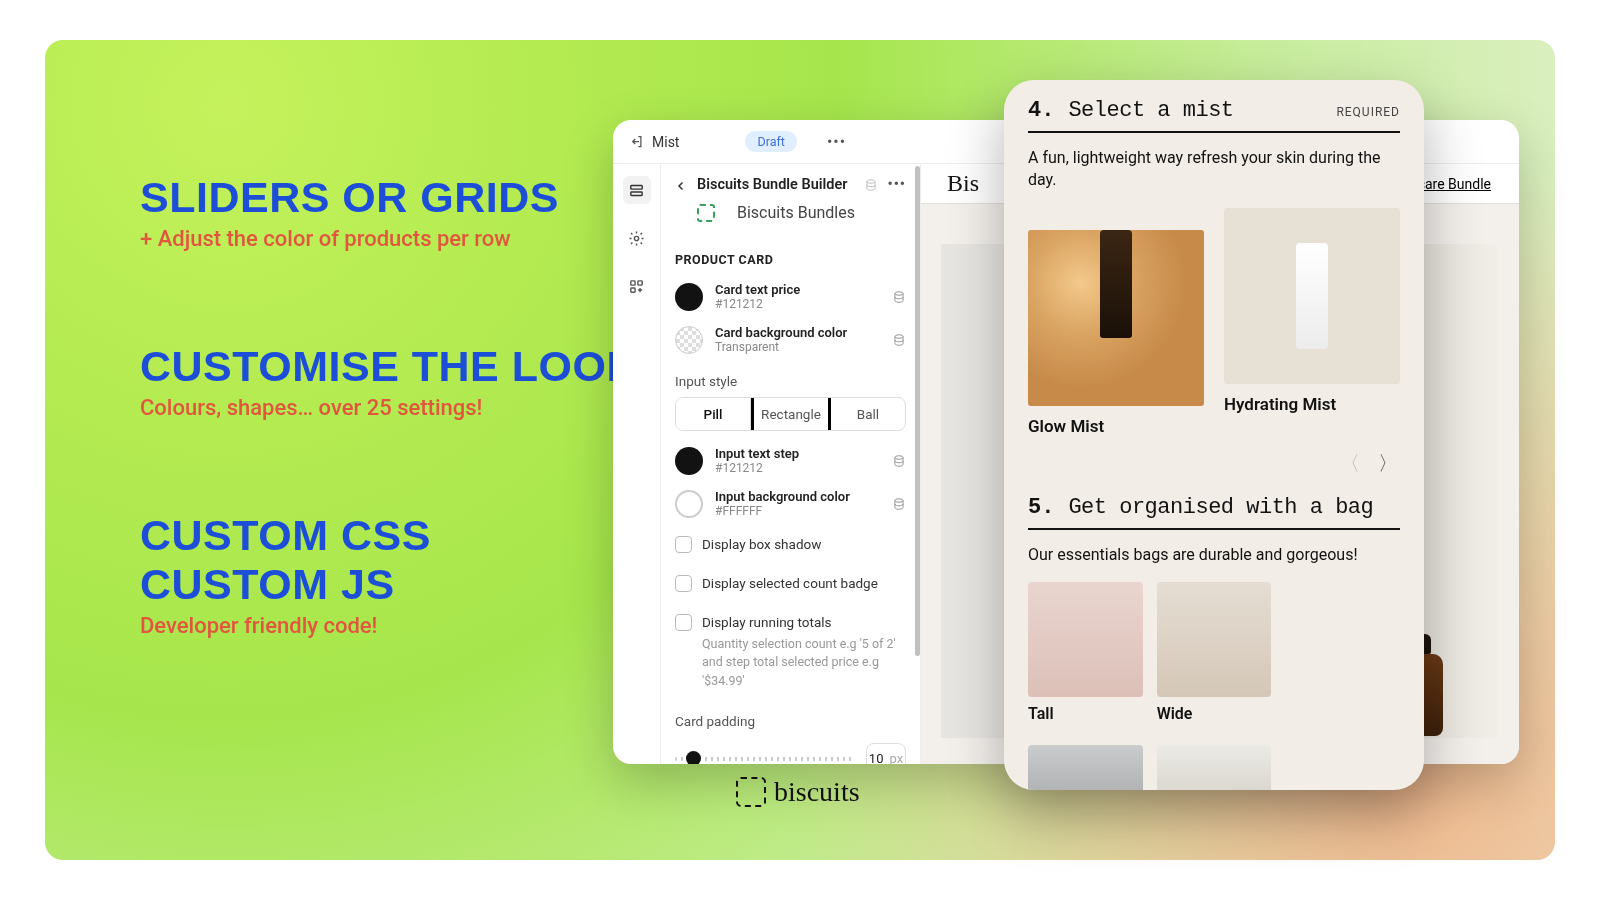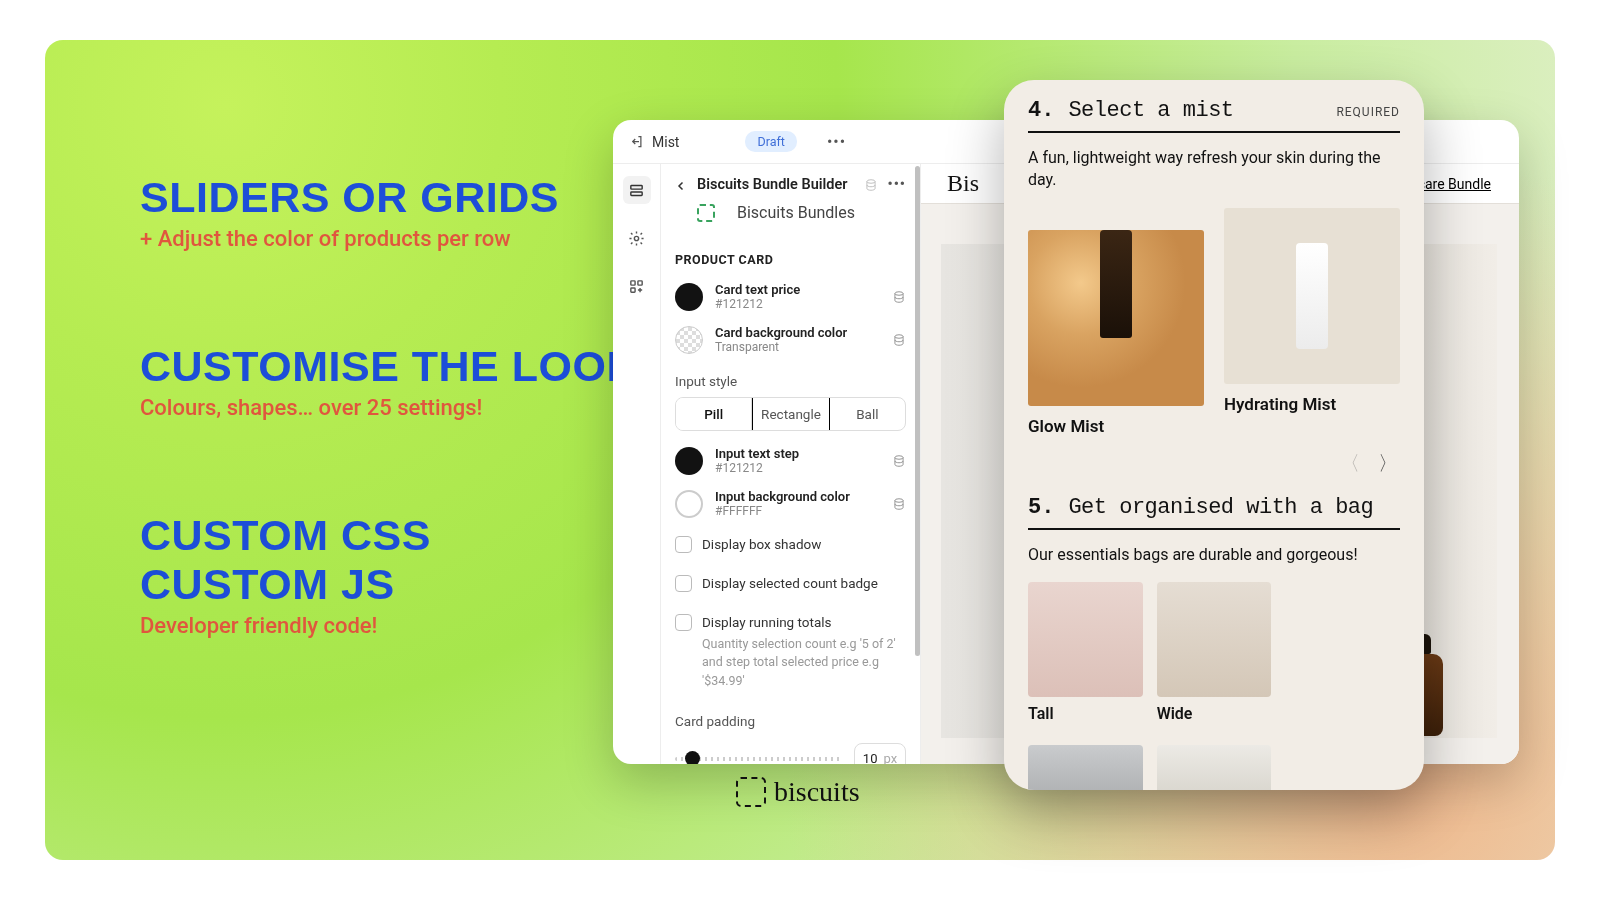--- a/index.html
+++ b/index.html
@@ -113,31 +113,31 @@
 .sw-white { background:#fff; border:2px solid #ccc;}
 .color-col .cname { font-size:13px; font-weight:600; color:#222;}
 .color-col .cval { font-size:12px; color:#888;}
 .db-icon { width:14px; height:14px; margin-left:auto; }
 .db-icon svg { width:100%; height:100%; stroke:#888; fill:none;}
 
 .input-style-label { font-size:13.5px; color:#555; padding: 12px 0 8px;}
 .seg { display:flex; border:1px solid #ddd; border-radius:8px; overflow:hidden; margin-bottom:8px;}
 .seg-item { flex:1; text-align:center; padding:8px 0; font-size:13.5px; cursor:pointer; color:#555;}
 .seg-item.sel { background:#fff; color:#111; border-right:1px solid #ddd; font-weight:500;}
-.seg-item + .seg-item { border-left:1px solid #000000;}
+.seg-item + .seg-item { border-left:3px solid #000000;}
 
 .check-row { display:flex; align-items:flex-start; gap:10px; padding: 10px 0;}
 .checkbox { width:17px; height:17px; border:1.5px solid #bbb; border-radius:4px; flex-shrink:0; margin-top:1px; cursor:pointer;}
 .check-txt { font-size:13.5px; color:#333; line-height:1.4;}
 .check-help { font-size:12.5px; color:#999; margin-top:3px; line-height:1.5;}
 
 .pad-row { display:flex; align-items:center; gap:12px; padding-top:6px;}
 .slider-track { flex:1; height:4px; background:repeating-linear-gradient(90deg,#ccc,#ccc 2px,transparent 2px,transparent 6px); border-radius:3px; position:relative;}
 .slider-knob { position:absolute; left:6%; top:-6px; width:15px; height:15px; background:#111; border-radius:50%;}
-.pad-input { width:52px; height:32px; border:1px solid #ddd; border-radius:8px; display:flex; align-items:center; justify-content:center; font-size:13px; gap:6px;}
+.pad-input { width:40px; height:32px; border:1px solid #ddd; border-radius:8px; display:flex; align-items:center; justify-content:center; font-size:13px; gap:6px;}
 .pad-input .unit{color:#aaa;}
 
 .preview-area { flex:1; background:#f3f0ec; position:relative; }
 .pv-header { height:40px; border-bottom:1px solid #e3dfd9; background:#fff; display:flex; align-items:center;}
 .pv-title { font-family: Georgia, serif; font-size:24px; padding-left:26px; color:#121212;}
 .pv-link { margin-left:auto; margin-right:28px; font-size:14px; text-decoration:underline;}
 .pv-underlay { position:absolute; left:20px; top:80px; right:22px; bottom:26px; background: linear-gradient(90deg, #e7e5e1 0%, #efece7 45%, #d8d4cc 60%, #f1ede7 100%);}
 .pv-jar { position:absolute; right:26px; bottom:28px; width:190px; height:120px;}
 .pv-jar::before{content:'';position:absolute;bottom:0;left:0;width:140px;height:82px;background:linear-gradient(#6b3a15,#3c200a);border-radius:10px 10px 8px 8px;}
 .pv-jar::after{content:'';position:absolute;bottom:82px;left:12px;width:116px;height:20px;background:#1c140b;border-radius:6px 6px 2px 2px;}

